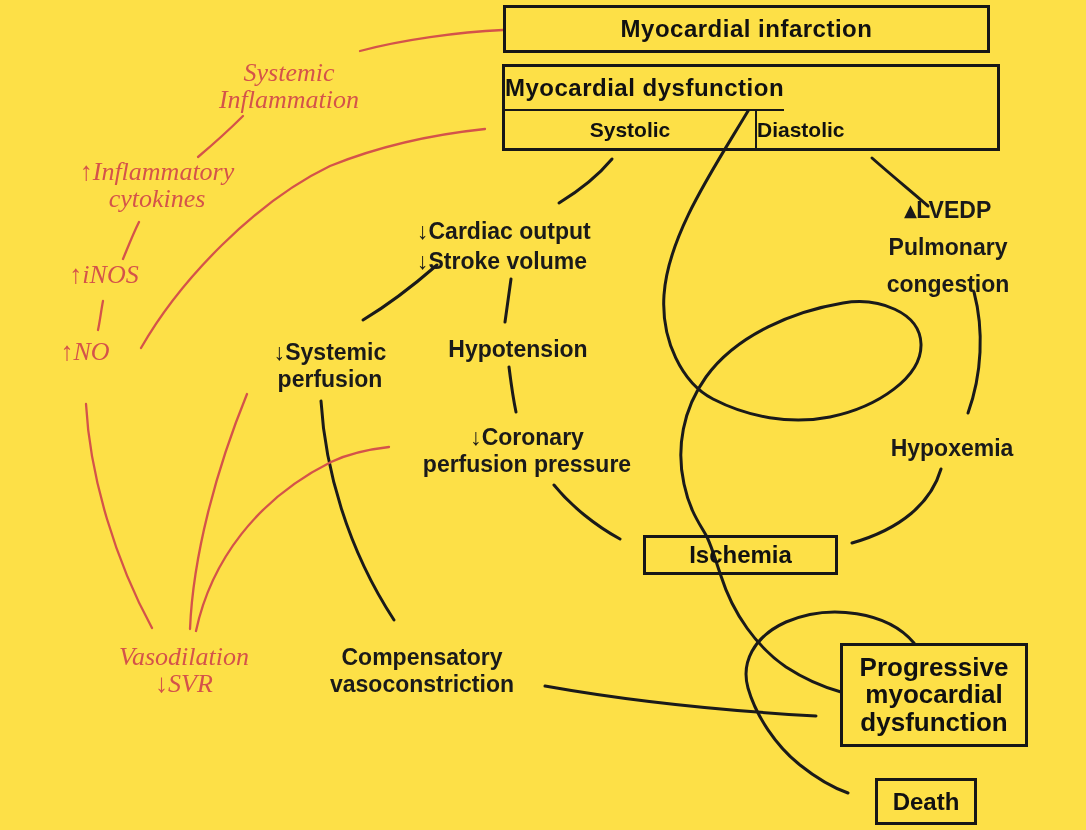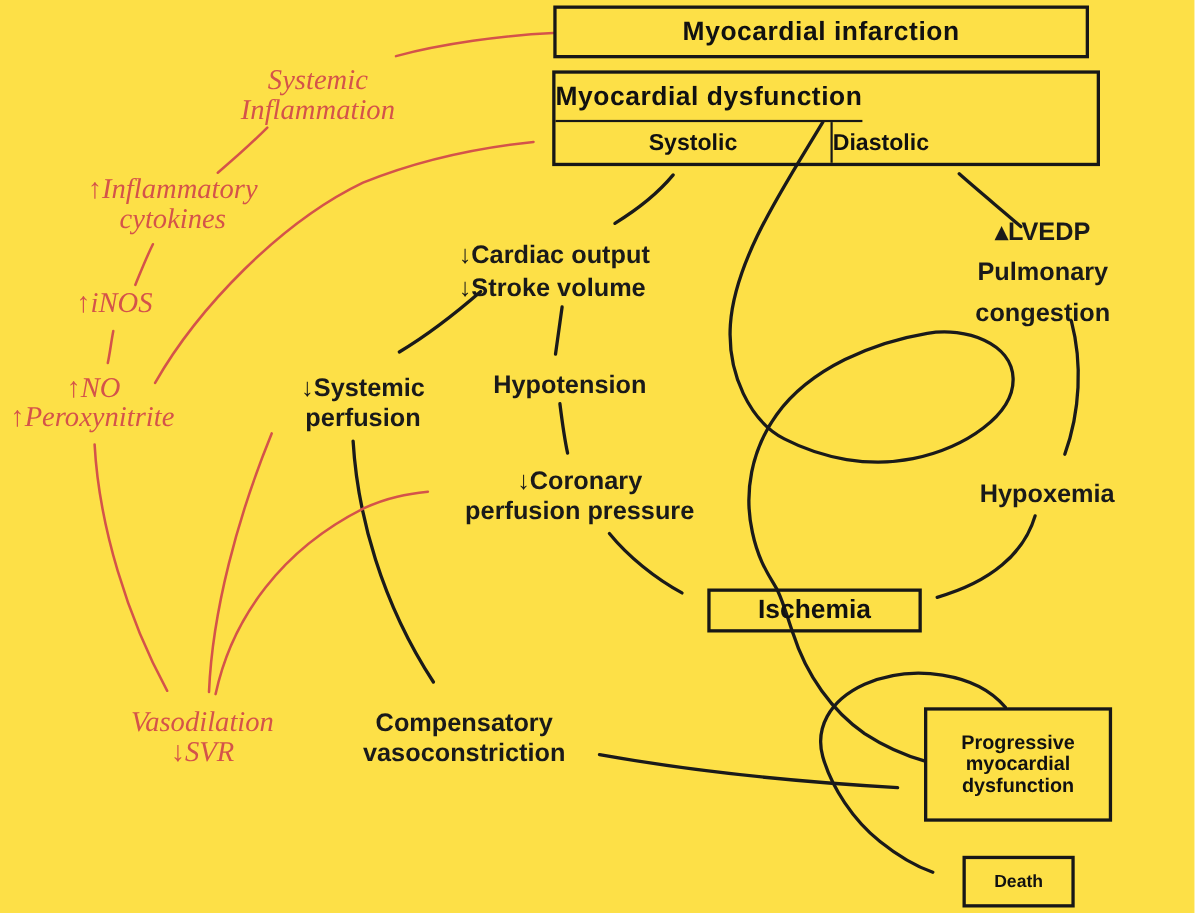--- a/index.html
+++ b/index.html
@@ -35,22 +35,22 @@
     text-align: center;
   }
   .dbox.mi   { left: 503px; top: 5px;   width: 487px; height: 48px;  font-size: 24px; letter-spacing: .5px; }
   .dbox.md   { left: 502px; top: 64px;  width: 498px; height: 87px;  flex-direction: column; align-items: flex-start; padding: 0; }
   .md-title  { box-sizing: border-box; height: 44px; border-bottom: 2.5px solid #171717; display: flex; align-items: center; justify-content: center; font-size: 24px; font-weight: bold; letter-spacing: .5px; }
   .md-row    { flex: 1; display: flex; align-items: stretch; }
   .md-cell   { box-sizing: border-box; display: flex; align-items: center; justify-content: center; font-size: 21px; font-weight: bold; }
   .md-cell.sys { width: 252px; border-right: 2.5px solid #171717; }
   .md-cell.dia { flex: 1; }
   .dbox.isch { left: 643px; top: 535px; width: 195px; height: 40px;  font-size: 24px; }
-  .dbox.prog { left: 840px; top: 643px; width: 171px; height: 104px; font-size: 18px; line-height: 1.06; white-space: pre-line; }
-  .dbox.death{ left: 875px; top: 778px; width: 102px; height: 47px;  font-size: 16px; }
+  .dbox.prog { left: 840px; top: 643px; width: 188px; height: 104px; font-size: 26px; line-height: 1.06; white-space: pre-line; }
+  .dbox.death{ left: 875px; top: 778px; width: 102px; height: 47px;  font-size: 24px; }
 
   .node {
     position: absolute;
     z-index: 3;
     transform: translate(-50%, -50%);
     white-space: pre-line;
     text-align: center;
     color: var(--ink, #1a1a1a);
     font-weight: bold;
     font-size: 23px;
@@ -133,21 +133,20 @@
 dysfunction</div>
 
   <div class="dbox death">Death</div>
 
   <div class="node red-node" style="left:289px; top:86px;">Systemic
 Inflammation</div>
   <div class="node red-node" style="left:157px; top:185px;">↑Inflammatory
 cytokines</div>
   <div class="node red-node" style="left:104px; top:275px;">↑iNOS</div>
   <div class="node red-node" style="left:85px; top:352px;">↑NO</div>
-  <div class="node red-node" style="left:84px; top:379px;">↑Peroxynitrite</div>
   <div class="node red-node" style="left:184px; top:670px;">Vasodilation
 ↓SVR</div>
 
   <div class="node leftalign" style="left:417px; top:247px;">↓Cardiac output
 ↓Stroke volume</div>
   <div class="node" style="left:518px; top:350px;">Hypotension</div>
   <div class="node tight" style="left:330px; top:366px;">↓Systemic
 perfusion</div>
   <div class="node tight" style="left:527px; top:451px;">↓Coronary
 perfusion pressure</div>

